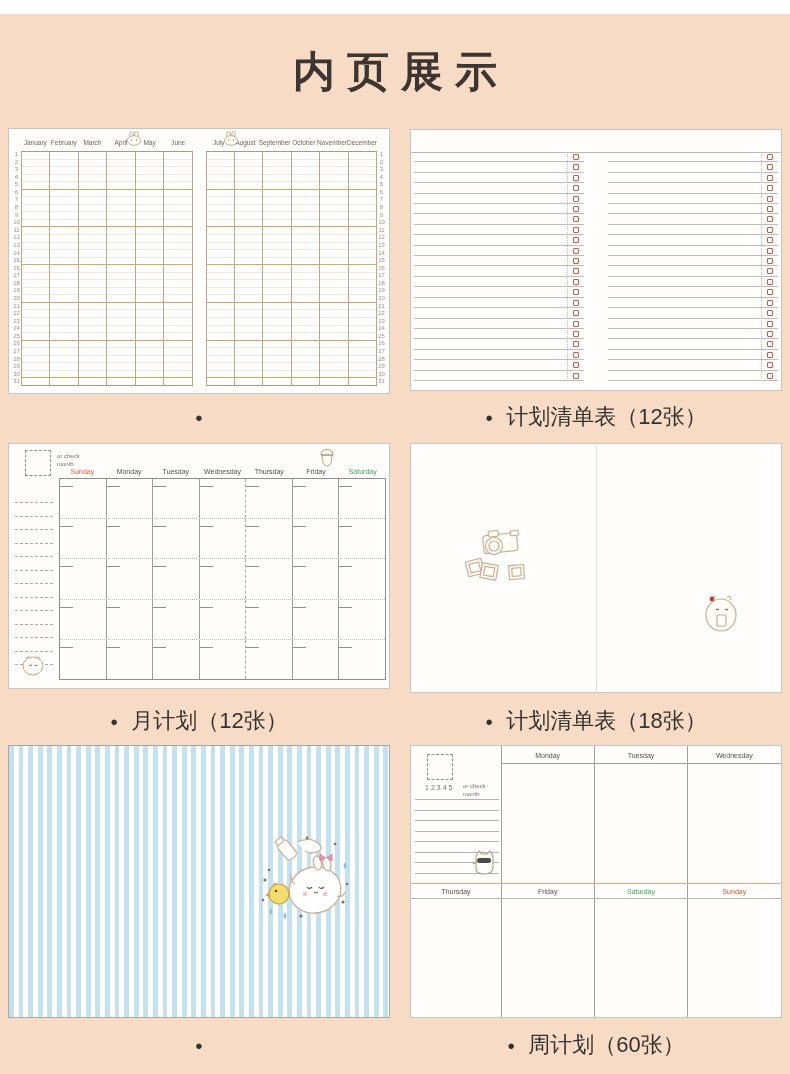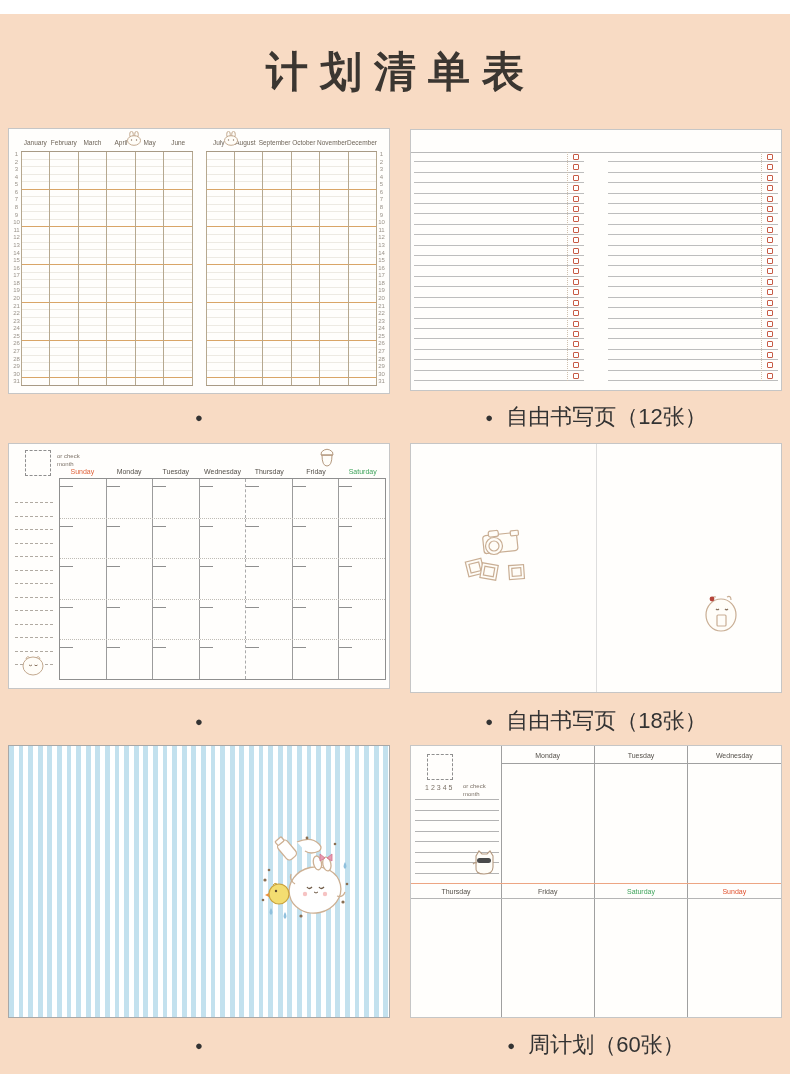--- a/index.html
+++ b/index.html
@@ -78,21 +78,21 @@
   .wk-botdays span{text-align:center;font-size:7px}
   .wk-botdays span:first-child{width:90px;flex:none}
   .wk-botdays span{flex:1}
   .wk-botline{position:absolute;left:0;right:0;top:152px;height:1px;background:#b5b5b5}
 </style>
 </head>
 <body>
 
 <div class="bg" style="background: rgb(248, 219, 196);"></div>
 
-<div class="title">计划清单表</div>
+<div class="title">内页展示</div>
 
 <div class="panel" id="p-year">
   <div class="yp-wrap">
       <div class="yp-nums">
         <span>1</span>
         <span>2</span>
         <span>3</span>
         <span>4</span>
         <span>5</span>
         <span>6</span>
@@ -429,21 +429,21 @@
         </div>
         <div class="cl-row">
           <div class="cl-box"></div>
         </div>
         <div class="cl-dotted"></div>
       </div>
     </div>
 </div>
 <div class="caption" style="left:410px;top:402px;width:372px">
   <span class="dot">●</span>
-  <span>自由书写页（12张）</span>
+  <span>计划清单表（12张）</span>
 </div>
 
 <div class="panel" id="p-month">
   <div class="mo-cornerbox"></div>
   <div class="mo-note">or check month</div>
   <div class="mo-days">
       <span style="color: rgb(224, 100, 60);">Sunday</span>
       <span style="color: rgb(85, 80, 74);">Monday</span>
       <span style="color: rgb(85, 80, 74);">Tuesday</span>
       <span style="color: rgb(85, 80, 74);">Wednesday</span>
@@ -598,20 +598,21 @@
           <ellipse cx="12" cy="12" rx="10" ry="9"></ellipse>
           <path d="M5 5 Q6 1 9 4" fill="none"></path>
           <path d="M15 4 Q18 1 19 5" fill="none"></path>
         </g>
         <path d="M8 11 q1.5 1.5 3 0 M13.5 11 q1.5 1.5 3 0" stroke="#8a7460" fill="none"></path>
       </svg>
   </span>
 </div>
 <div class="caption" style="left:8px;top:706px;width:382px">
   <span class="dot">●</span>
+  <span>月计划（12张）</span>
 </div>
 
 <div class="panel" id="p-free">
   <div class="fr-center"></div>
   <span class="fr-camera">
     <svg width="72" height="58" viewBox="0 0 72 58" fill="none" stroke="#c9ae94" stroke-width="1.2">
       <g transform="rotate(-6 38 14)">
           <rect x="20" y="8" width="34" height="18" rx="3" fill="#fffdf8"></rect>
           <rect x="26" y="4" width="10" height="6" rx="2" fill="#fffdf8"></rect>
           <rect x="48" y="6" width="8" height="5" rx="1" fill="#fffdf8"></rect>
@@ -637,21 +638,21 @@
       <ellipse cx="20" cy="25" rx="15" ry="16"></ellipse>
       <path d="M11 11 q-1-5 4-4 M26 7 q4-2 4 3" fill="none"></path>
       <circle cx="11" cy="9" r="2.4" fill="#b5443a" stroke="none"></circle>
       <rect x="16" y="25" width="9" height="11" rx="1"></rect>
       <path d="M15 19 q1.5 1.5 3 0 M24 19 q1.5 1.5 3 0" stroke="#8a7460" fill="none"></path>
     </svg>
   </span>
 </div>
 <div class="caption" style="left:410px;top:706px;width:372px">
   <span class="dot">●</span>
-  <span>自由书写页（18张）</span>
+  <span>计划清单表（18张）</span>
 </div>
 
 <div class="panel" id="p-insp" style="background: repeating-linear-gradient(90deg, rgb(195, 225, 238) 0px, rgb(195, 225, 238) 4.8px, rgb(255, 255, 255) 4.8px, rgb(255, 255, 255) 9.6px);">
   <span class="in-art">
     <svg width="95" height="92" viewBox="0 0 95 92">
       <g stroke="#cdb093" stroke-width="1.3" fill="#ffffff">
         <g transform="rotate(-40 30 18)">
             <rect x="24" y="8" width="12" height="20" rx="4"></rect>
             <rect x="26" y="4" width="8" height="5" rx="1"></rect>
           </g>

